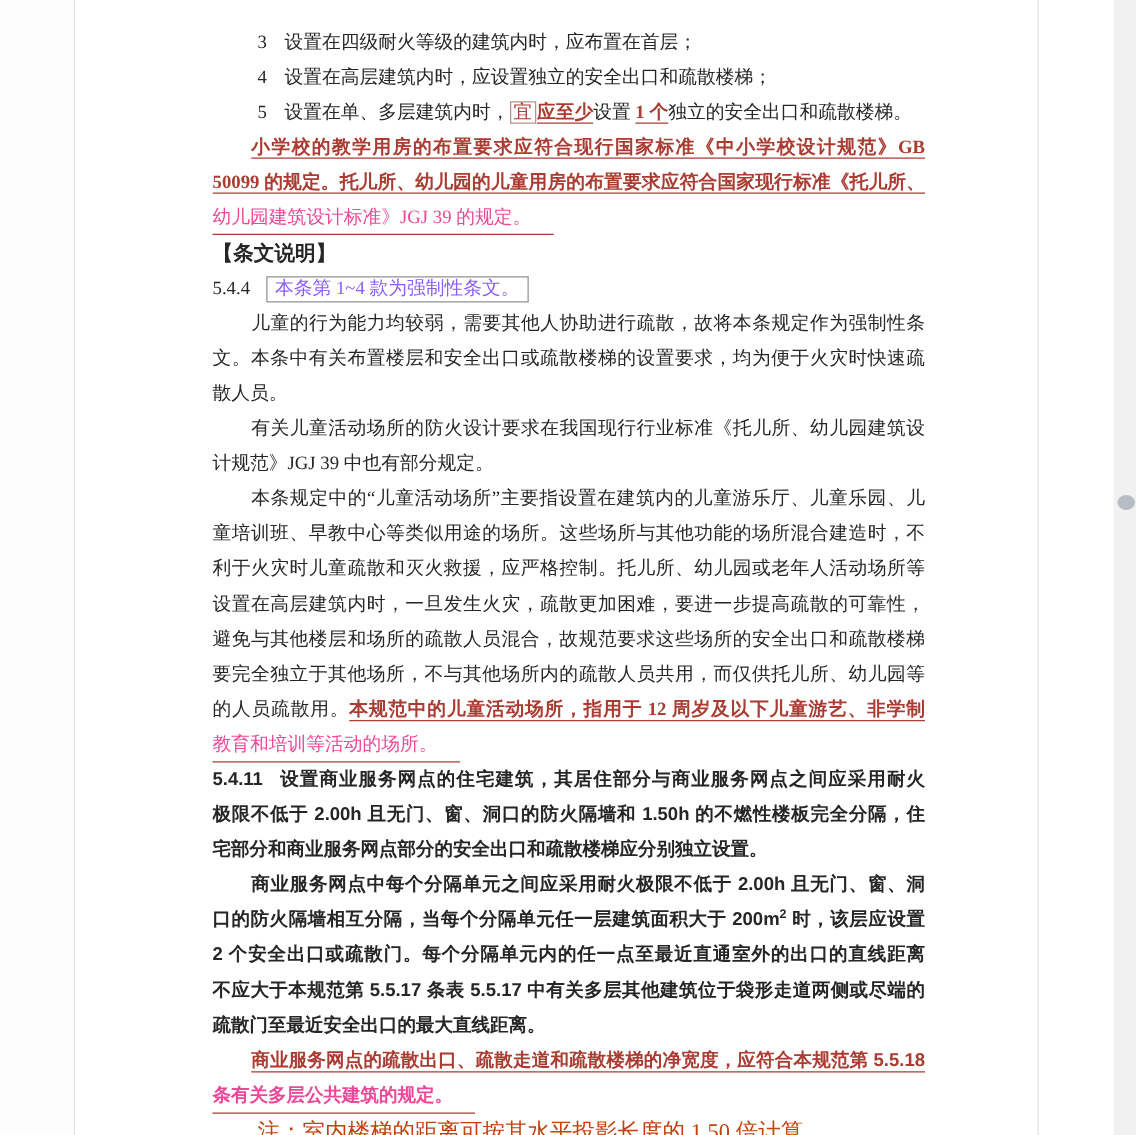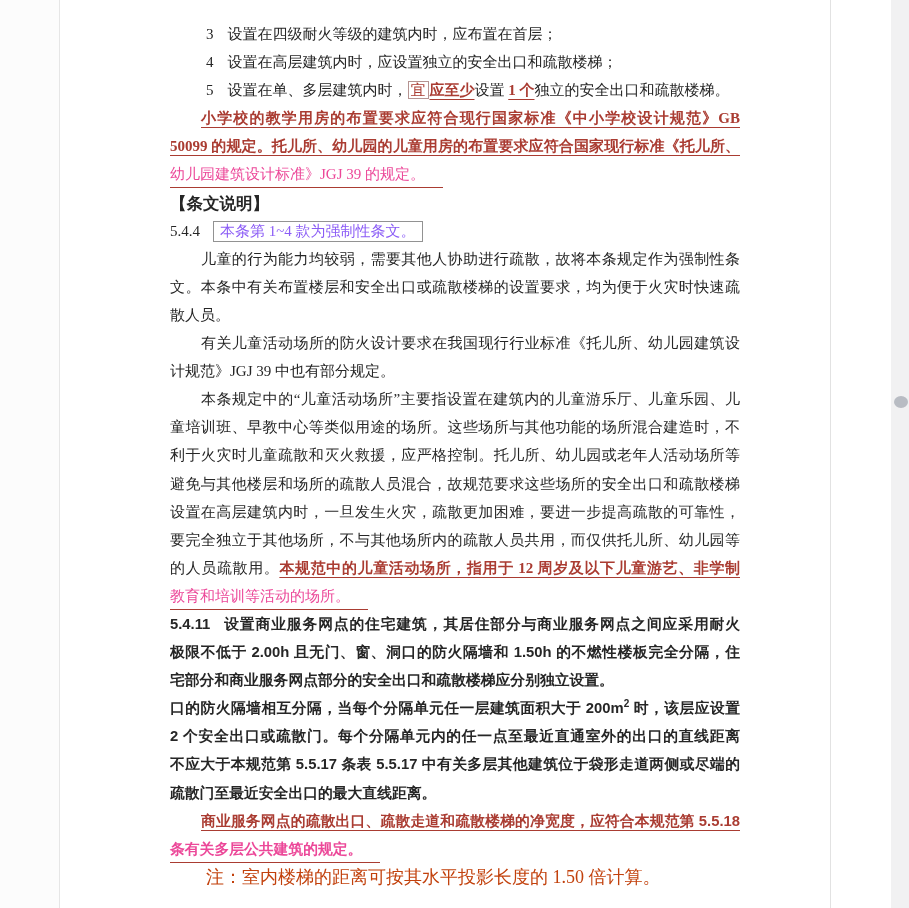--- a/index.html
+++ b/index.html
@@ -47,28 +47,29 @@
     <div class="line ln-heading"><span class="sg">【条文说明】</span></div>
     <div class="line ln-body"><span class="sg-clausenum">5.4.4</span><span class="sg-rbox">本条第 1~4 款为强制性条文。</span></div>
     <div class="line ln-body j indent"><span class="sg">儿童的行为能力均较弱，需要其他人协助进行疏散，故将本条规定作为强制性条</span></div>
     <div class="line ln-body j"><span class="sg">文。本条中有关布置楼层和安全出口或疏散楼梯的设置要求，均为便于火灾时快速疏</span></div>
     <div class="line ln-body"><span class="sg">散人员。</span></div>
     <div class="line ln-body j indent"><span class="sg">有关儿童活动场所的防火设计要求在我国现行行业标准《托儿所、幼儿园建筑设</span></div>
     <div class="line ln-body"><span class="sg">计规范》JGJ 39 中也有部分规定。</span></div>
     <div class="line ln-body j indent"><span class="sg">本条规定中的“儿童活动场所”主要指设置在建筑内的儿童游乐厅、儿童乐园、儿</span></div>
     <div class="line ln-body j"><span class="sg">童培训班、早教中心等类似用途的场所。这些场所与其他功能的场所混合建造时，不</span></div>
     <div class="line ln-body j"><span class="sg">利于火灾时儿童疏散和灭火救援，应严格控制。托儿所、幼儿园或老年人活动场所等</span></div>
+    <div class="line ln-body j"><span class="sg">设置在高层建筑内时，一旦发生火灾，疏散更加困难，要进一步提高疏散的可靠性，</span></div>
     <div class="line ln-body j"><span class="sg">避免与其他楼层和场所的疏散人员混合，故规范要求这些场所的安全出口和疏散楼梯</span></div>
-    <div class="line ln-body j"><span class="sg">设置在高层建筑内时，一旦发生火灾，疏散更加困难，要进一步提高疏散的可靠性，</span></div>
     <div class="line ln-body j"><span class="sg">要完全独立于其他场所，不与其他场所内的疏散人员共用，而仅供托儿所、幼儿园等</span></div>
     <div class="line ln-body j"><span class="sg">的人员疏散用。</span><span class="sg-ru">本规范中的儿童活动场所，指用于 12 周岁及以下儿童游艺、非学制</span></div>
     <div class="line ln-body"><span class="sg-ruext">教育和培训等活动的场所。</span></div>
     <div class="line ln-norm j"><span class="sg-clausenum">5.4.11</span><span class="sg">设置商业服务网点的住宅建筑，其居住部分与商业服务网点之间应采用耐火</span></div>
     <div class="line ln-norm j"><span class="sg">极限不低于 2.00h 且无门、窗、洞口的防火隔墙和 1.50h 的不燃性楼板完全分隔，住</span></div>
     <div class="line ln-norm"><span class="sg">宅部分和商业服务网点部分的安全出口和疏散楼梯应分别独立设置。</span></div>
+    <div class="line ln-norm j indent"><span class="sg">商业服务网点中每个分隔单元之间应采用耐火极限不低于 2.00h 且无门、窗、洞</span></div>
     <div class="line ln-norm j"><span class="sg">口的防火隔墙相互分隔，当每个分隔单元任一层建筑面积大于 200m</span><span class="sg-sup">2</span><span class="sg"> 时，该层应设置</span></div>
     <div class="line ln-norm j"><span class="sg">2 个安全出口或疏散门。每个分隔单元内的任一点至最近直通室外的出口的直线距离</span></div>
     <div class="line ln-norm j"><span class="sg">不应大于本规范第 5.5.17 条表 5.5.17 中有关多层其他建筑位于袋形走道两侧或尽端的</span></div>
     <div class="line ln-norm"><span class="sg">疏散门至最近安全出口的最大直线距离。</span></div>
     <div class="line ln-norm j indent"><span class="sg-ru">商业服务网点的疏散出口、疏散走道和疏散楼梯的净宽度，应符合本规范第 5.5.18</span></div>
     <div class="line ln-norm"><span class="sg-ruext">条有关多层公共建筑的规定。</span></div>
     <div class="line ln-note"><span class="sg">注：室内楼梯的距离可按其水平投影长度的 1.50 倍计算。</span></div>
   </div>
 
 </body></html>

